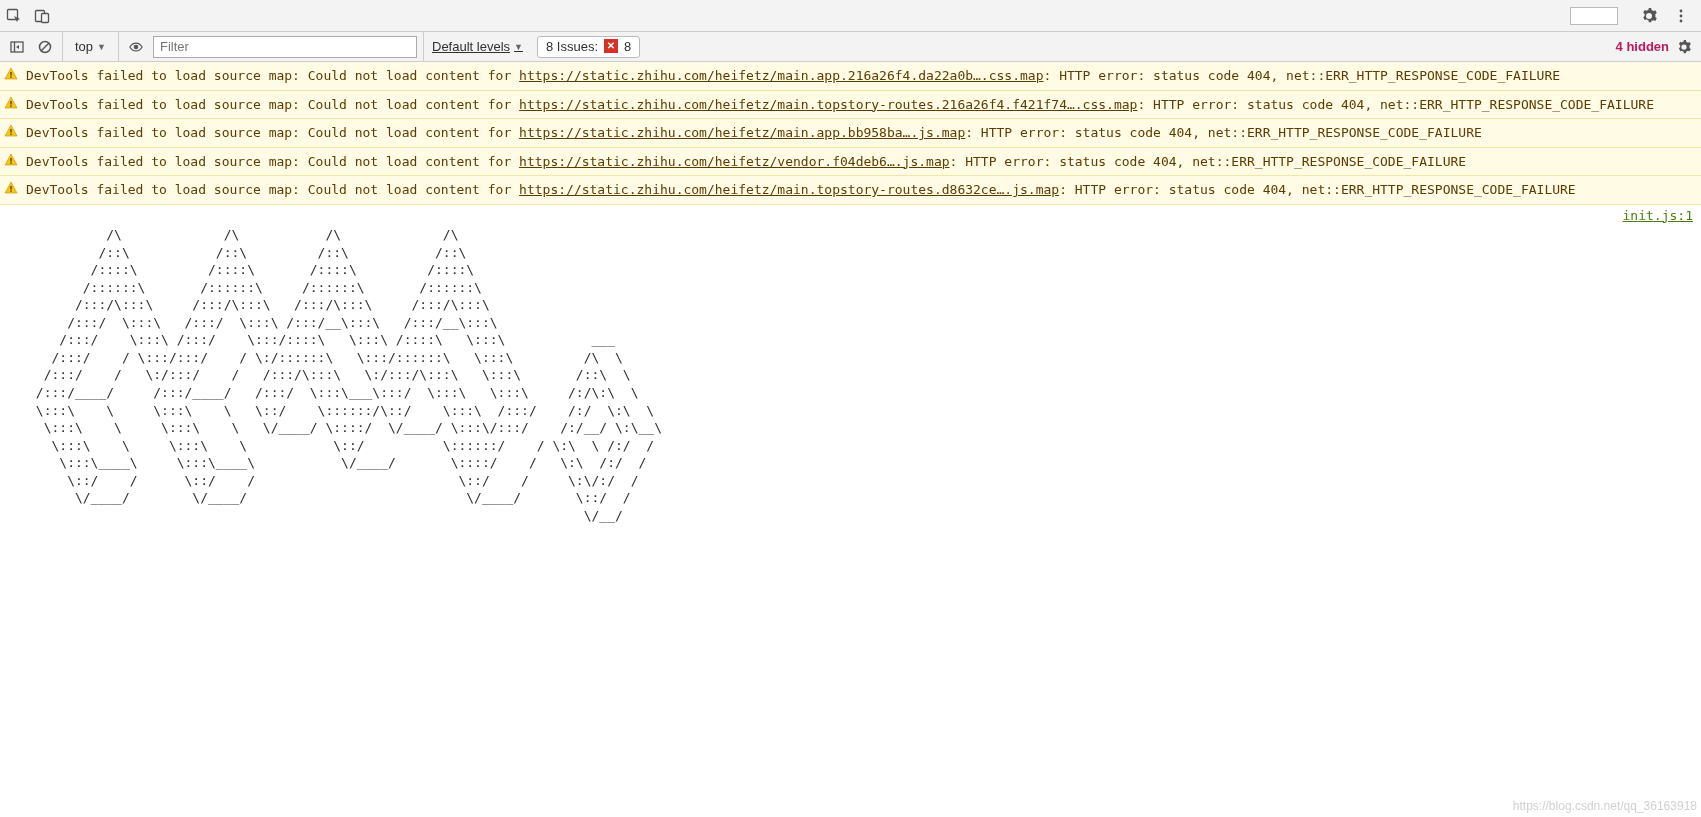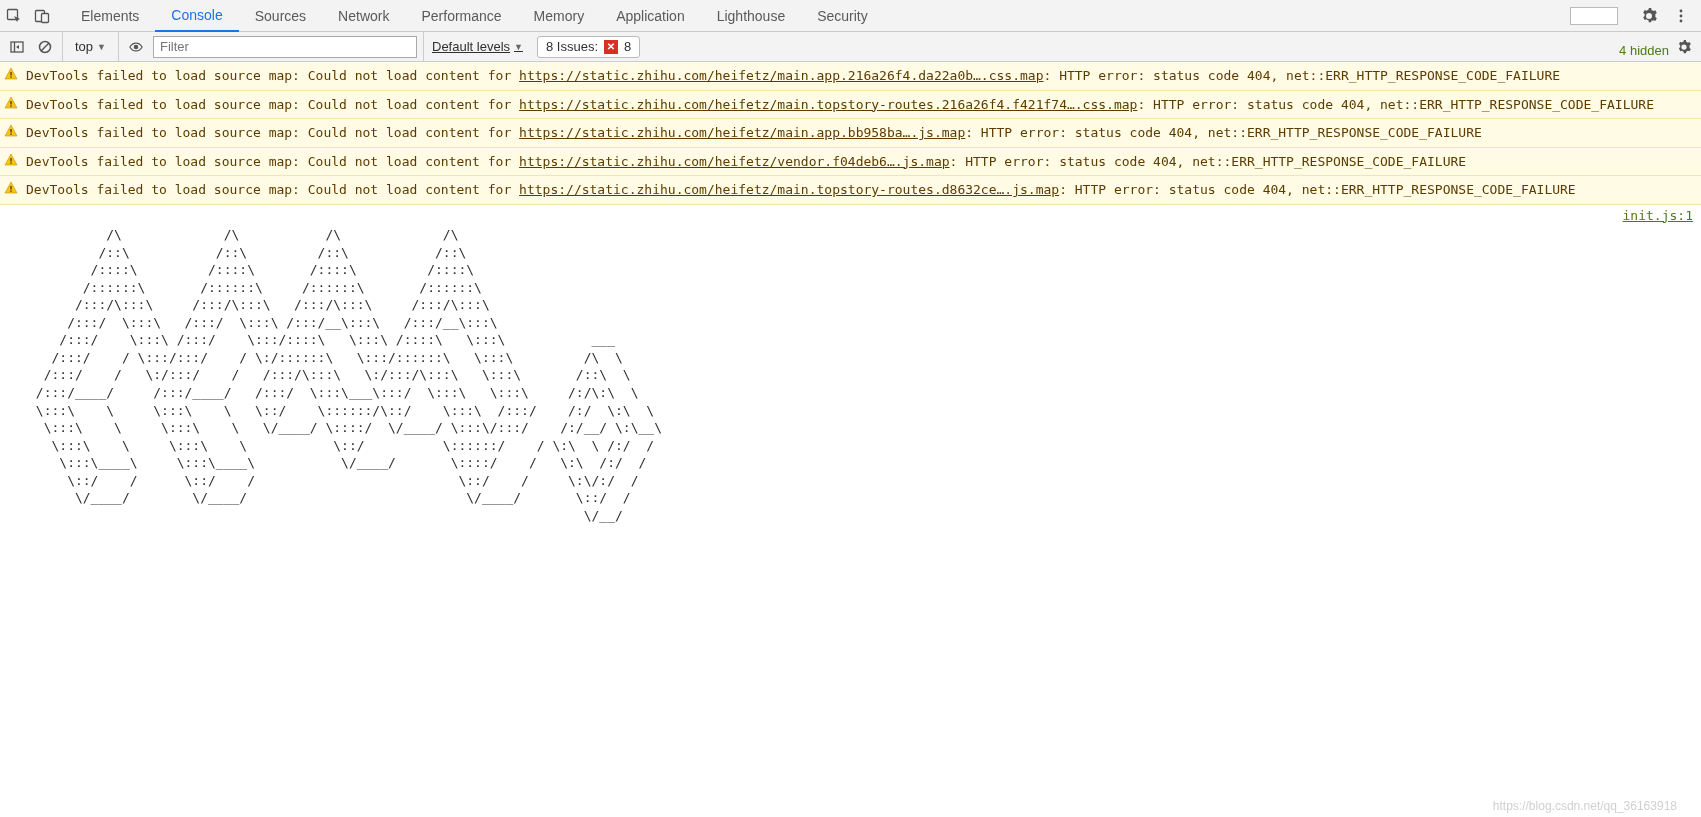--- a/index.html
+++ b/index.html
@@ -35,29 +35,29 @@
   .toolbar .eye { padding: 0 4px; }
   .filter-input {
     width: 264px; height: 22px; border:1px solid #aaa; background:#fff;
     padding: 0 6px; font-size:13px; color:#666;
   }
   .levels {
     display:flex; align-items:center; gap:4px; padding:0 8px; cursor:pointer;
     border-left:1px solid #ccc; height:100%;text-decoration:underline;
   }
   .issues {
-    display:flex; align-items:center; gap:6px; padding:2px 8px;
+    display:flex; align-items:flex-start; gap:6px; padding:2px 8px;
     border:1px solid #bbb; border-radius:3px; background:#fff; cursor:pointer;
     height:22px;
   }
   .err-badge {
     width:14px; height:14px; background:#d93025; color:#fff; font-size:10px;
     display:flex; align-items:center; justify-content:center; font-weight:bold;
   }
-  .toolbar-right { margin-left:auto; display:flex; align-items:flex-end; gap:4px; color:#4d7c0f; }
+  .toolbar-right { margin-left:auto; display:flex; align-items:center; gap:4px; color:#be185d;font-weight:bold; }
 
   .warn-row {
     display:flex; align-items:center; gap:6px;
     background:#FFFBE5; border-bottom:1px solid #f5e6a8;
     padding: 3px 8px 3px 4px;
     font-family: Menlo, Consolas, monospace; font-size:13px; line-height:1.5;
     color:#5c3c00;
   }
   .warn-row .w-icon { flex:0 0 16px; margin-top:2px; }
   .warn-row .msg { flex:1; word-break:break-all; }
@@ -65,50 +65,39 @@
 
   .log-row {
     display:flex; padding: 2px 8px 2px 28px;
     font-family: Menlo, Consolas, monospace; font-size:13px; line-height:1.35;
     color:#303030;
   }
   .log-row .source { margin-left:auto; text-decoration:underline; color:#4d7c0f; cursor:pointer; }
   .ascii { white-space:pre; font-family: Menlo, Consolas, monospace; padding: 0 8px 8px 28px; font-size:13px; line-height:1.35; color:#303030; }
 
   .tri { font-size:9px; color:#666; }
-  .watermark { position:fixed; right:24px; bottom:4px; color:#d0d0d0; font-size:12px; }
+  .watermark { position:fixed; right:4px; bottom:4px; color:#d0d0d0; font-size:12px; }
 </style>
 </head>
 <body>
 
 <div class="topbar">
   <div class="icon-btn">
     <svg width="16" height="16" viewBox="0 0 16 16" fill="none" stroke="#555" stroke-width="1.3">
       <rect x="1.5" y="1.5" width="10" height="10" rx="1"></rect>
         <path d="M8 8 l6 3 -2 1 -1 2 z" fill="#555" stroke="none"></path>
     </svg>
   </div>
   <div class="icon-btn">
     <svg width="16" height="16" viewBox="0 0 16 16" fill="none" stroke="#555" stroke-width="1.3">
       <rect x="1.5" y="2.5" width="9" height="11" rx="1"></rect>
         <rect x="7.5" y="5.5" width="7" height="9" rx="1" fill="#f3f3f3"></rect>
     </svg>
   </div>
   <div class="separator"></div>
-  <div class="tabs">
-    <div class="tab">Elements</div>
-    <div class="tab active">Console</div>
-    <div class="tab">Sources</div>
-    <div class="tab">Network</div>
-    <div class="tab">Performance</div>
-    <div class="tab">Memory</div>
-    <div class="tab">Application</div>
-    <div class="tab">Lighthouse</div>
-    <div class="tab">Security</div>
-  </div>
   <div class="topbar-right">
     <div class="small-box"></div>
     <div class="separator"></div>
     <div class="icon-btn">
       <svg width="16" height="16" viewBox="0 0 16 16" fill="#555">
           <path d="M8 5a3 3 0 100 6 3 3 0 000-6zm6.4 3c0 .4 0 .8-.1 1.1l1.5 1.2-1.5 2.6-1.8-.7c-.6.5-1.2.9-2 .1l-.3 1.9H7.8l-.3-1.9c-.8-.2-1.4-.6-2-1.1l-1.8.7L2.2 9.3l1.5-1.2C3.6 7.8 3.6 7.4 3.6 7s0-.8.1-1.1L2.2 4.7l1.5-2.6 1.8.7c.6-.5 1.2-.9 2-1.1L7.8 0h2.4l.3 1.9c.8.2 1.4.6 2 1.1l1.8-.7 1.5 2.6-1.5 1.2c.1.3.1.7.1 1.1z"></path>
         </svg>
     </div>
     <div class="icon-btn">
       <svg width="16" height="16" viewBox="0 0 16 16" fill="#555">

